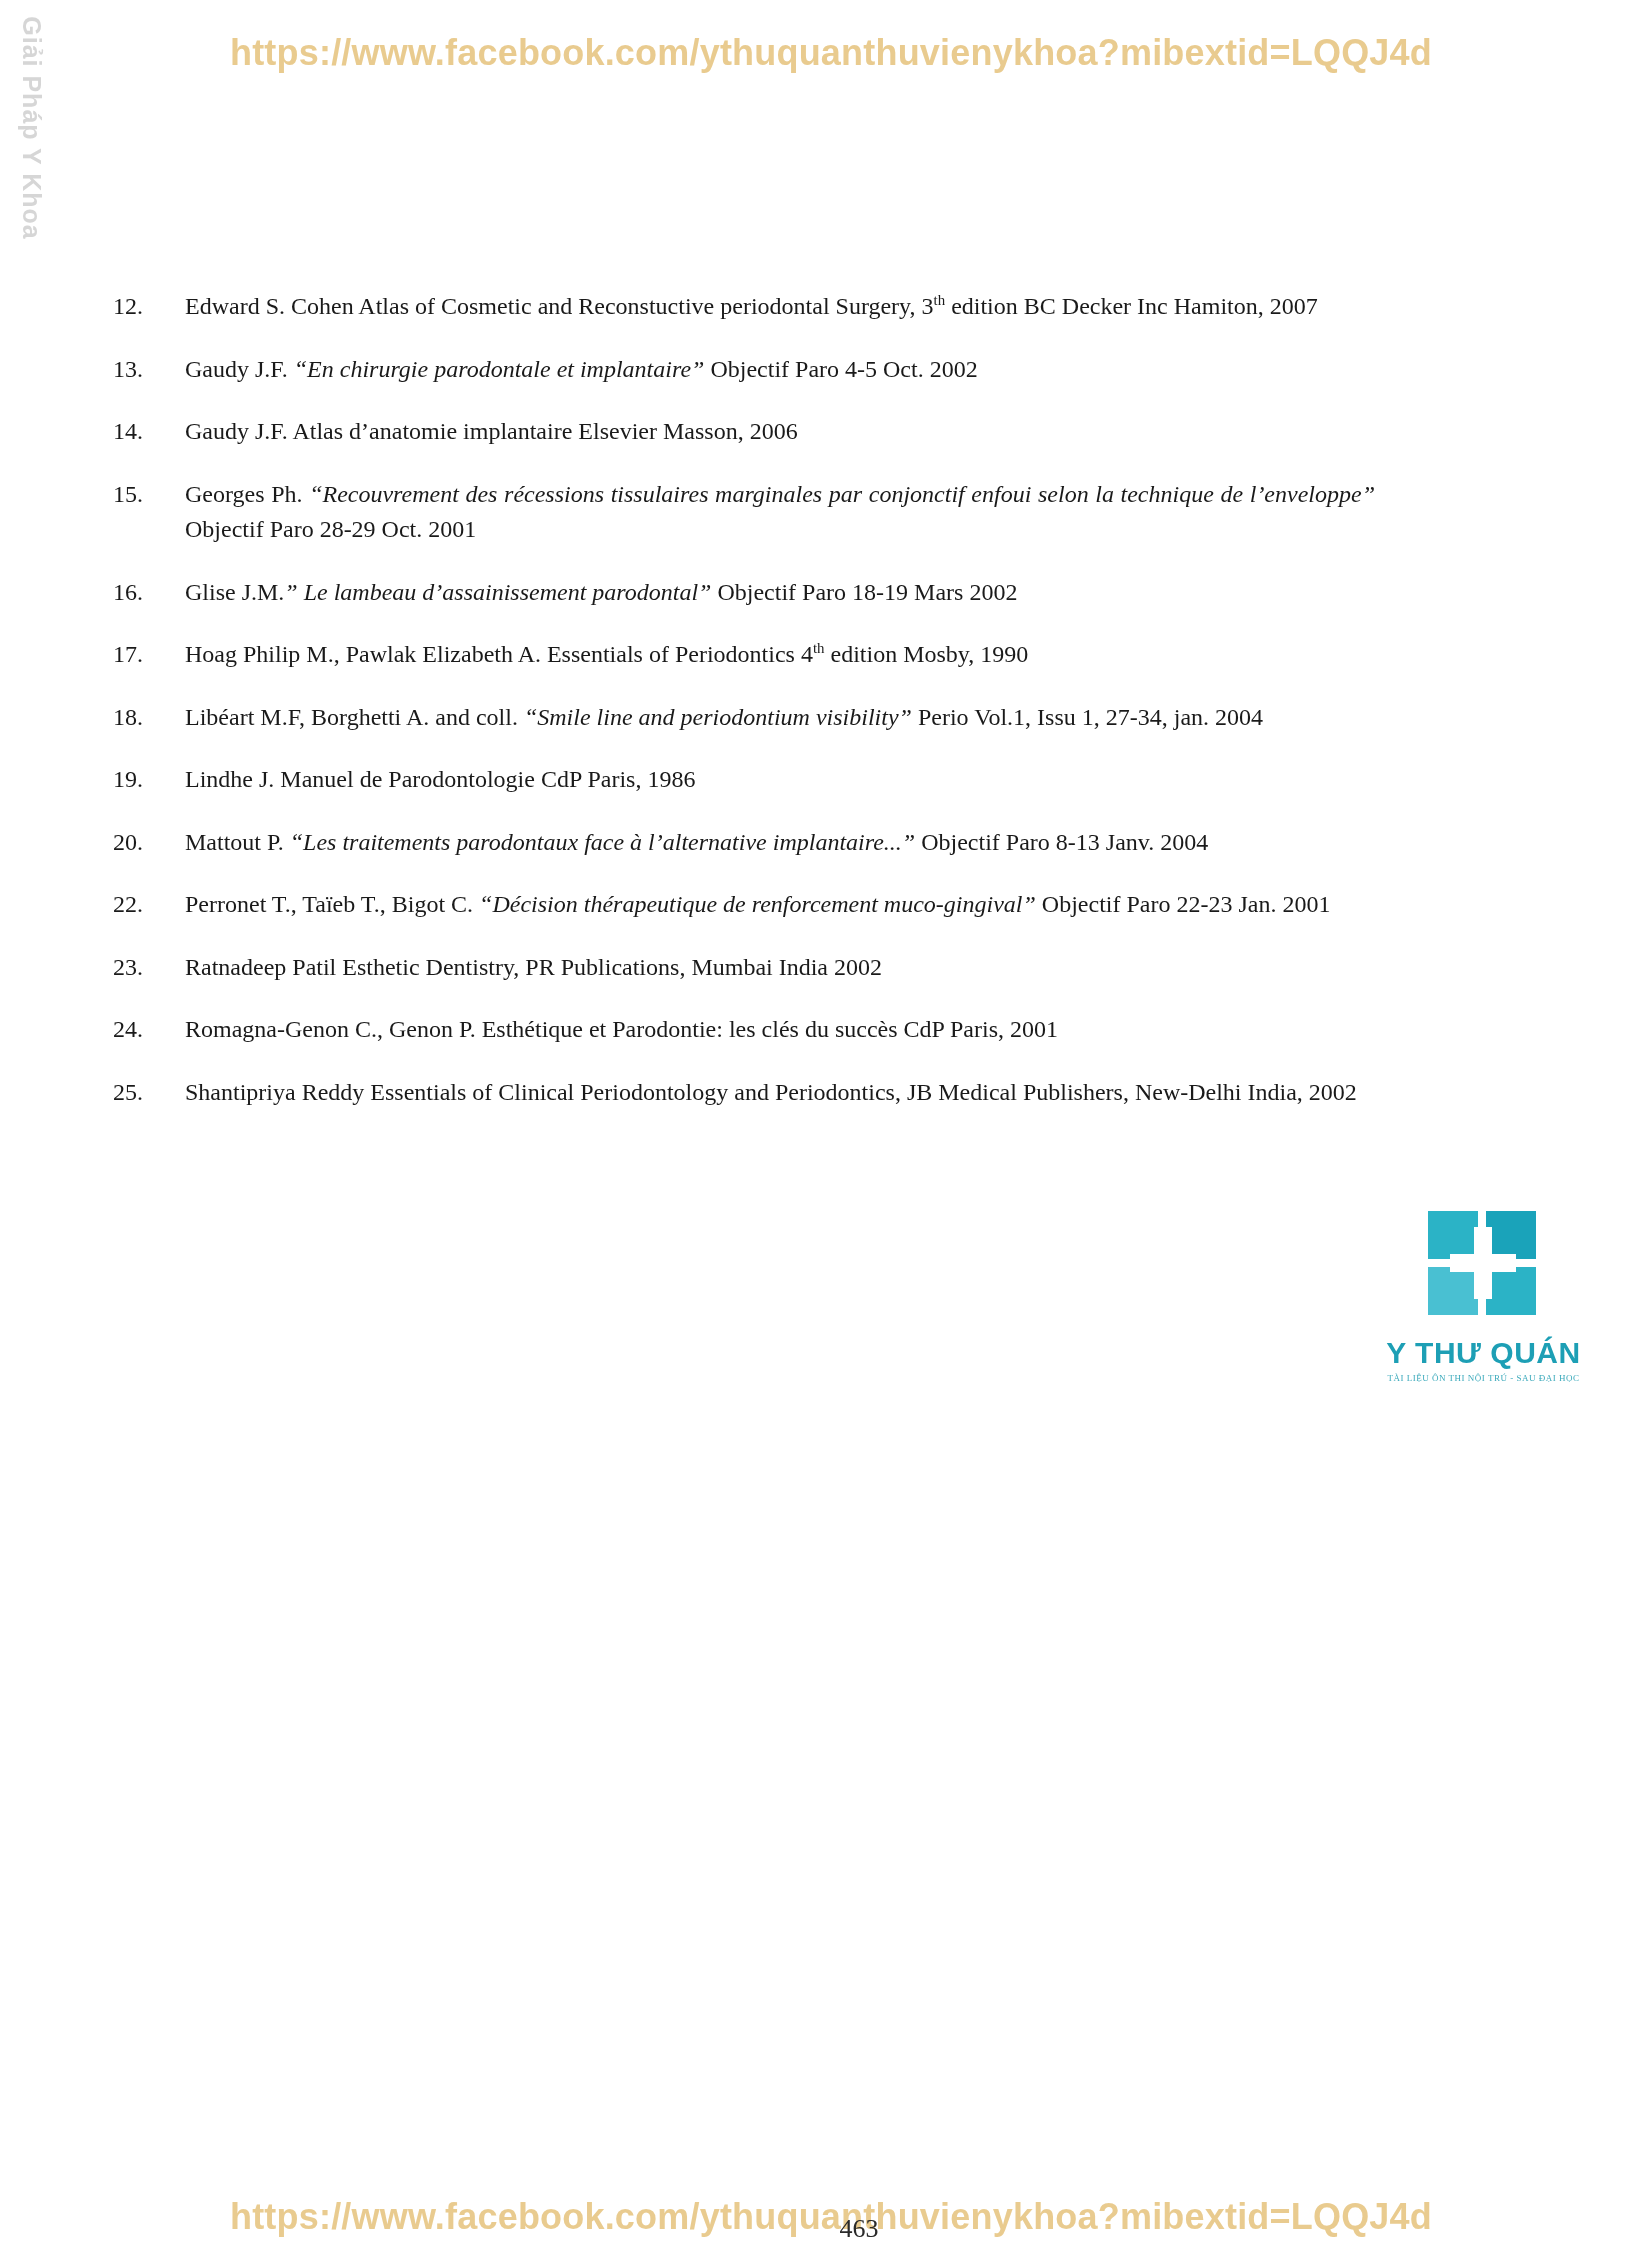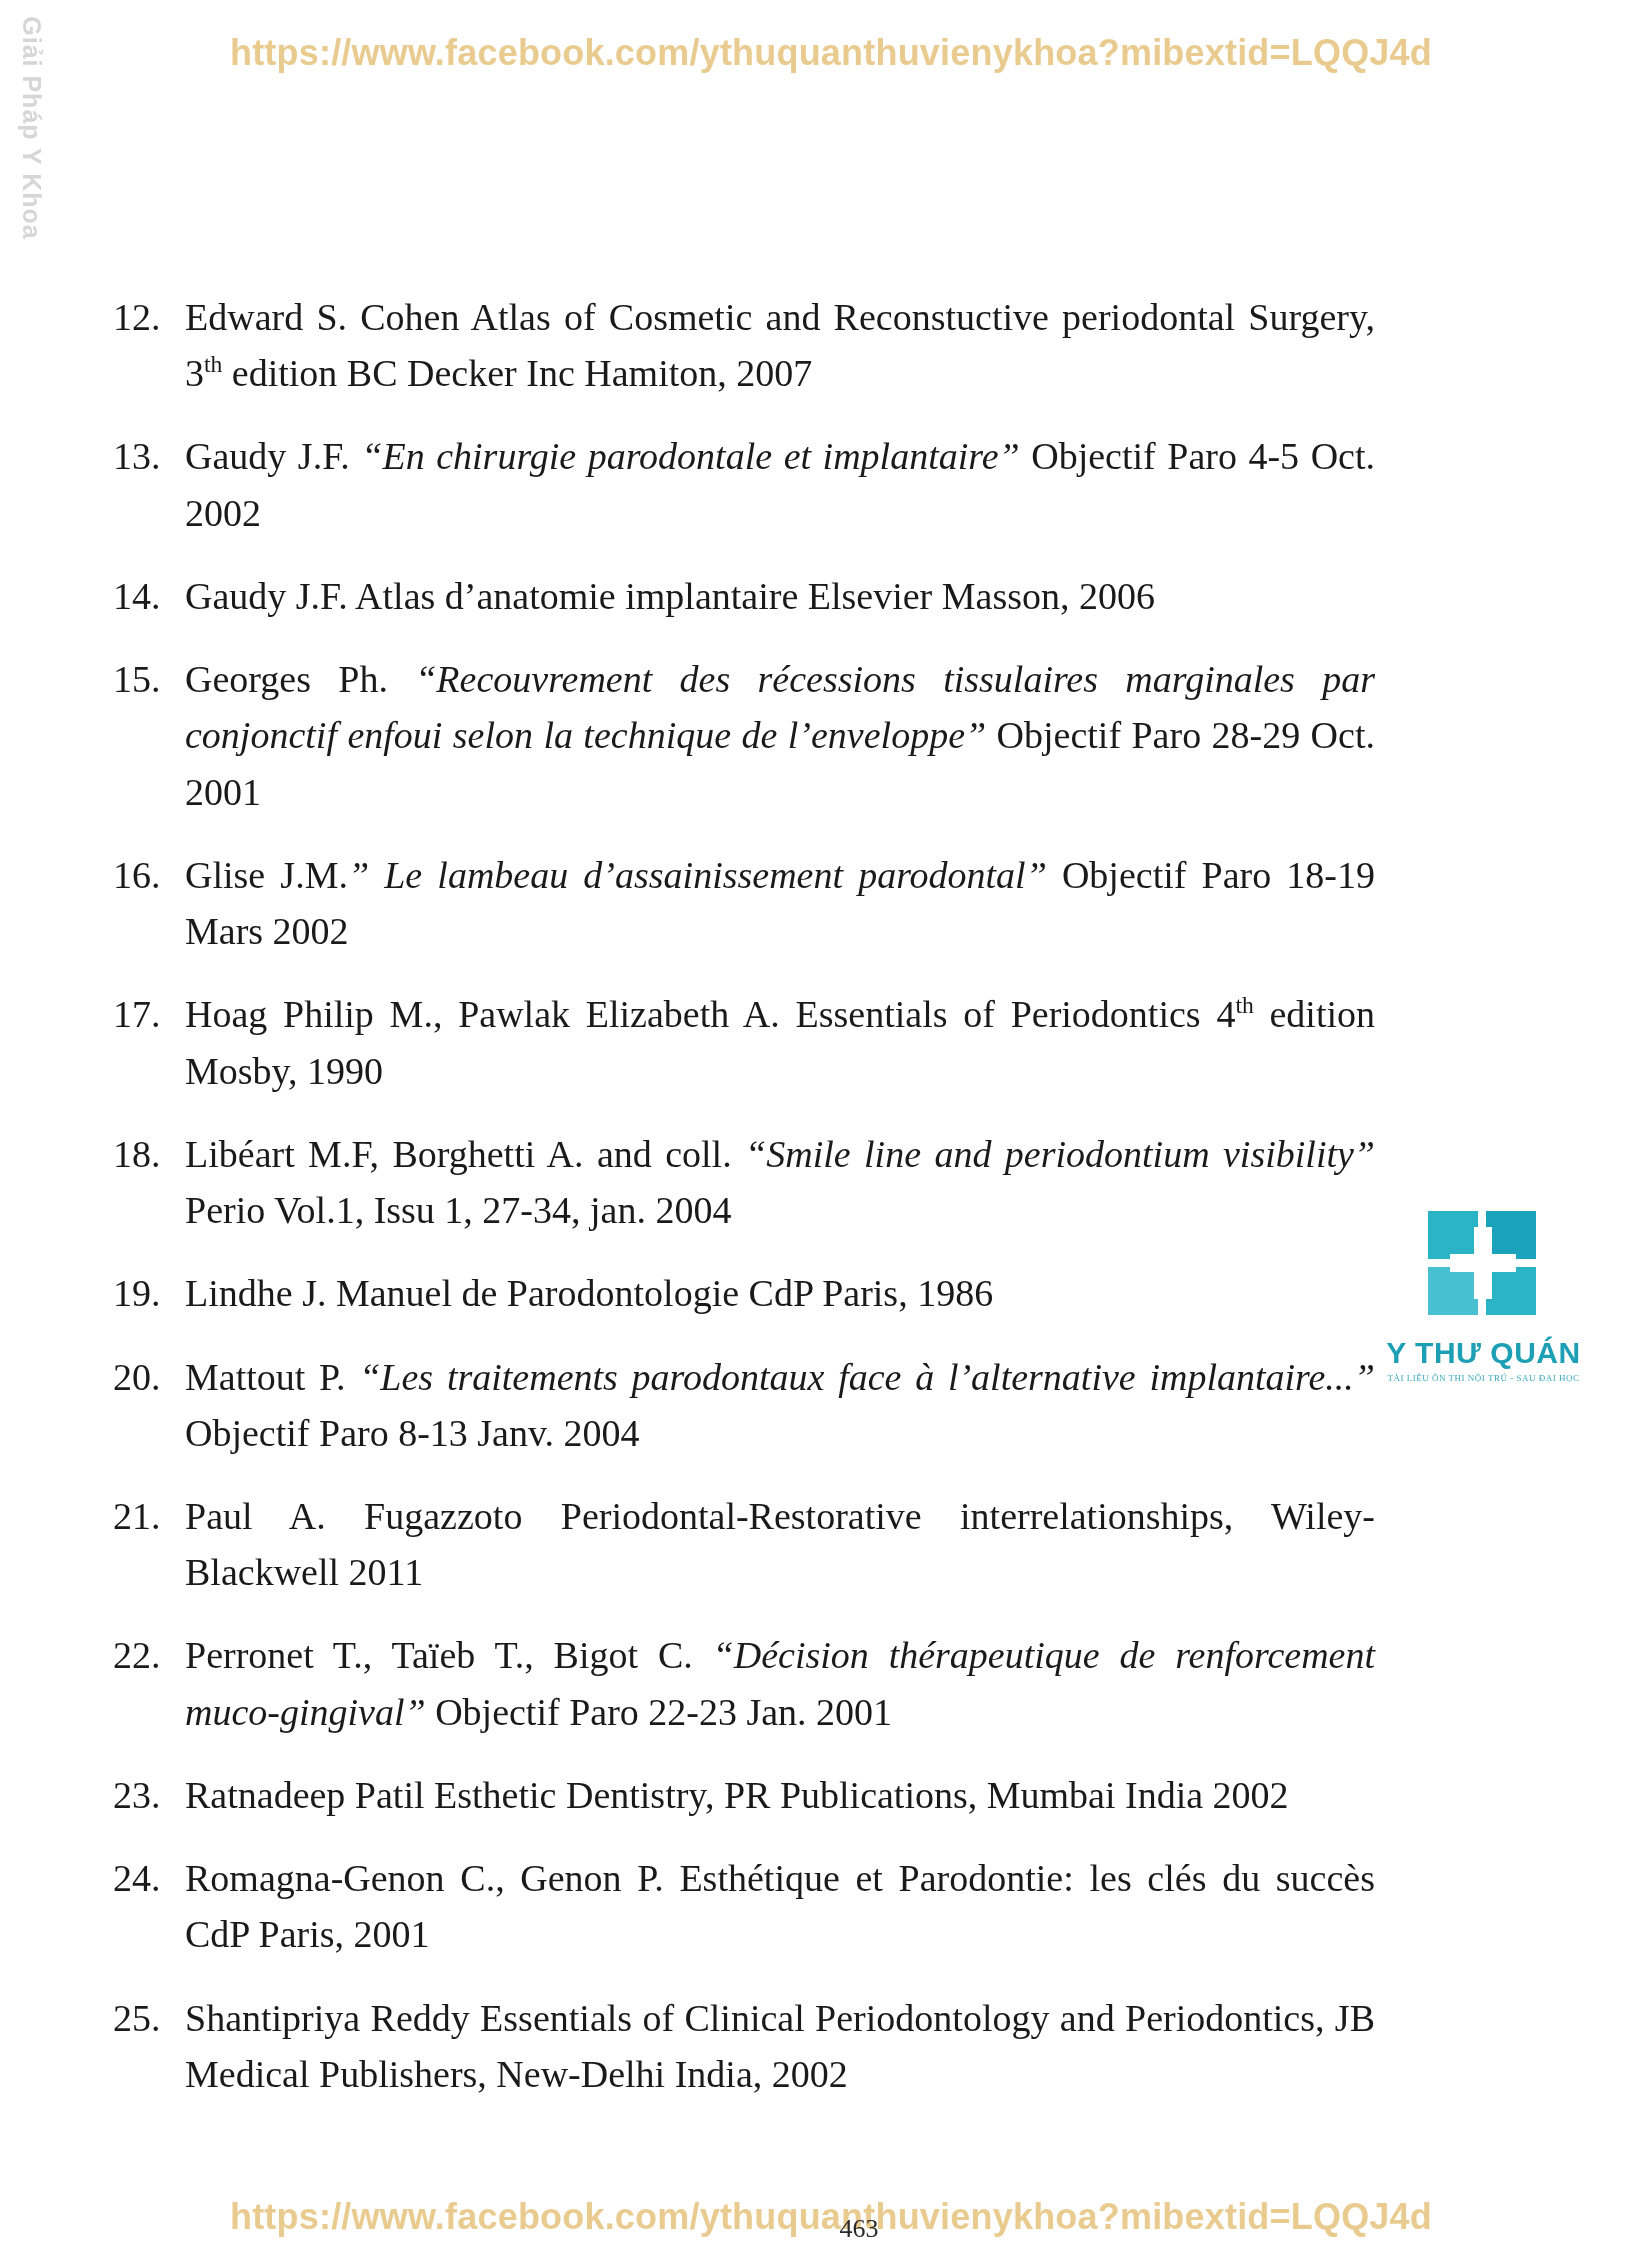--- a/index.html
+++ b/index.html
@@ -59,21 +59,21 @@
   .refs {
     position: absolute;
     left: 111px;
     top: 289px;
     width: 1264px;
   }
   .ref-item {
     display: flex;
     align-items: flex-start;
     margin-bottom: 27px;
-    font-size: 38px;
+    font-size: 24px;
     line-height: 1.48;
   }
   .ref-num {
     width: 72px;
     flex: 0 0 72px;
     text-align: left;
     padding-left: 2px;
   }
   .ref-text {
     flex: 1 1 auto;
@@ -192,24 +192,20 @@
       <div class="ref-num">18.</div>
       <div class="ref-text">Libéart M.F, Borghetti A. and coll. <i>“Smile line and periodontium visibility”</i> Perio Vol.1, Issu 1, 27-34, jan. 2004</div>
     </div>
     <div class="ref-item">
       <div class="ref-num">19.</div>
       <div class="ref-text">Lindhe J. Manuel de Parodontologie CdP Paris, 1986</div>
     </div>
     <div class="ref-item">
       <div class="ref-num">20.</div>
       <div class="ref-text">Mattout P. <i>“Les traitements parodontaux face à l’alternative implantaire...”</i> Objectif Paro 8-13 Janv. 2004</div>
-    </div>
-    <div class="ref-item">
-      <div class="ref-num">21.</div>
-      <div class="ref-text">Paul A. Fugazzoto Periodontal-Restorative interrelationships, Wiley-Blackwell 2011</div>
     </div>
     <div class="ref-item">
       <div class="ref-num">22.</div>
       <div class="ref-text">Perronet T., Taïeb T., Bigot C. <i>“Décision thérapeutique de renforcement  muco-gingival”</i> Objectif Paro 22-23 Jan. 2001</div>
     </div>
     <div class="ref-item">
       <div class="ref-num">23.</div>
       <div class="ref-text">Ratnadeep Patil Esthetic Dentistry, PR Publications, Mumbai India 2002</div>
     </div>
     <div class="ref-item">

